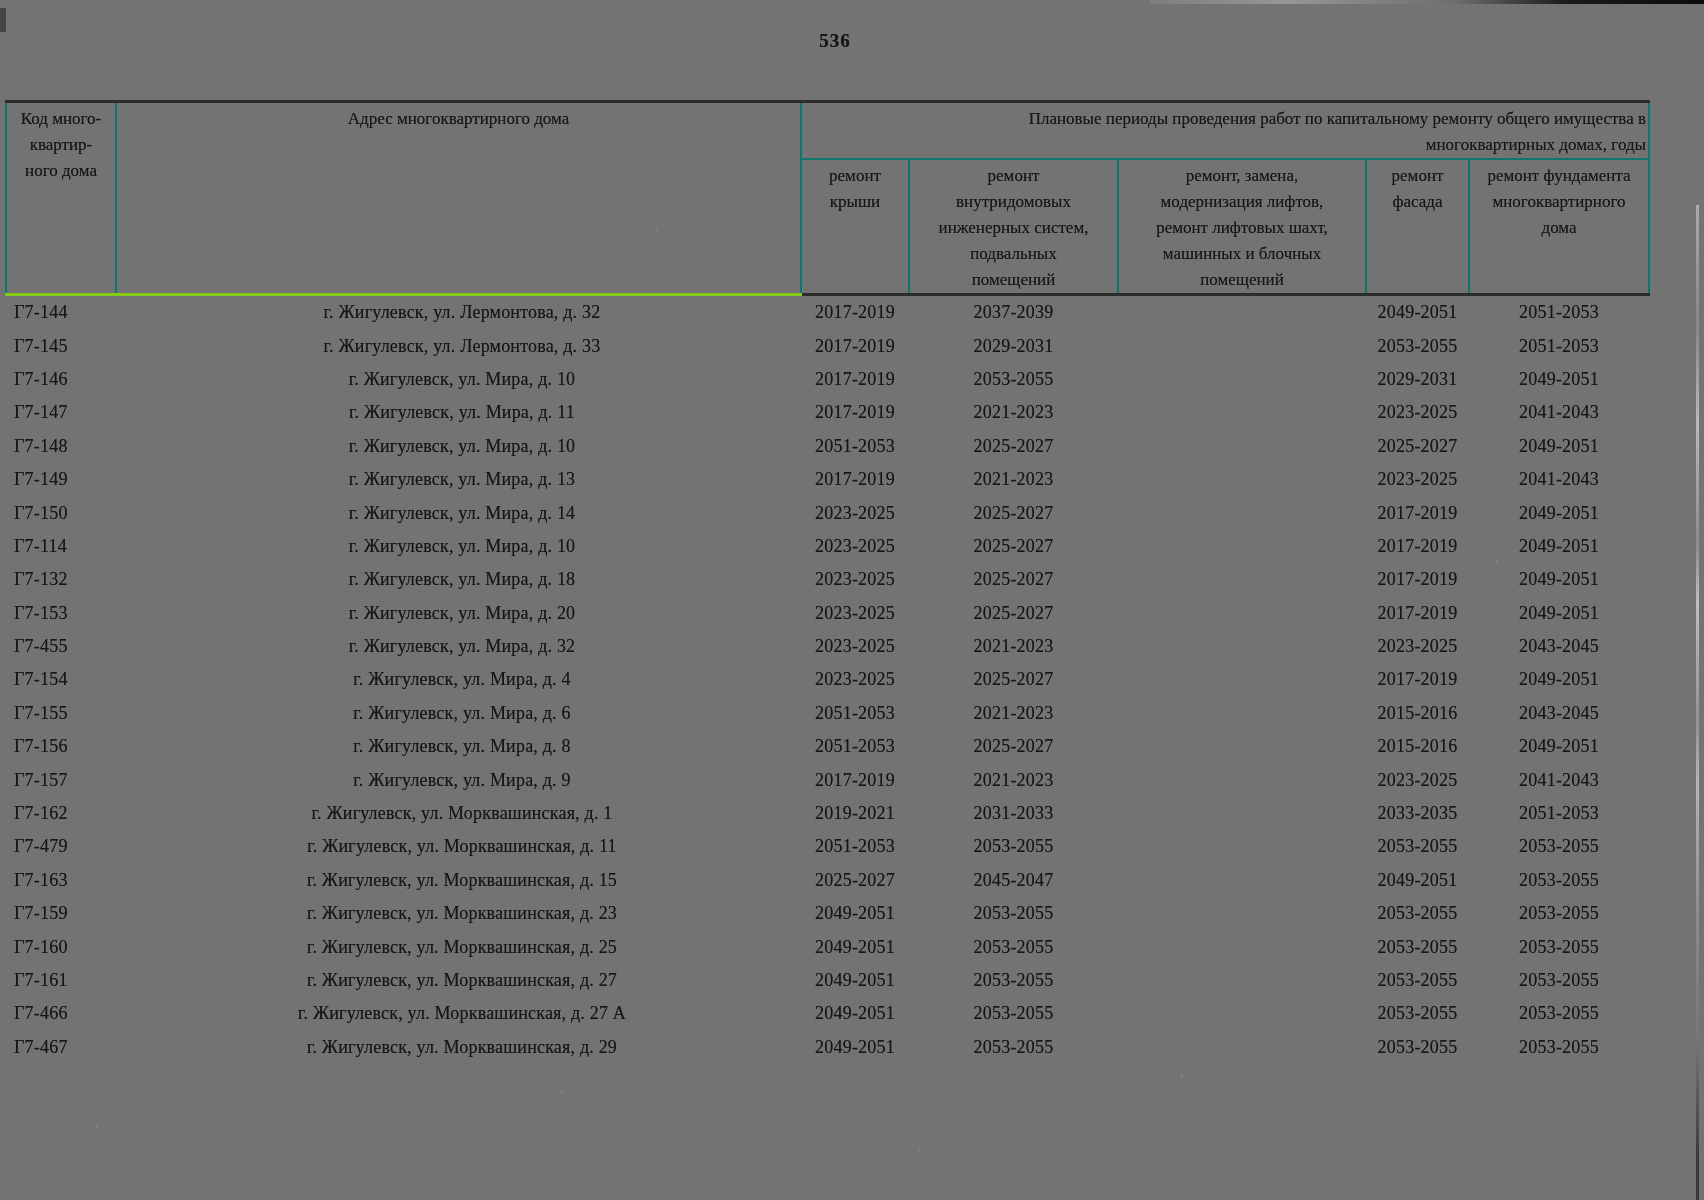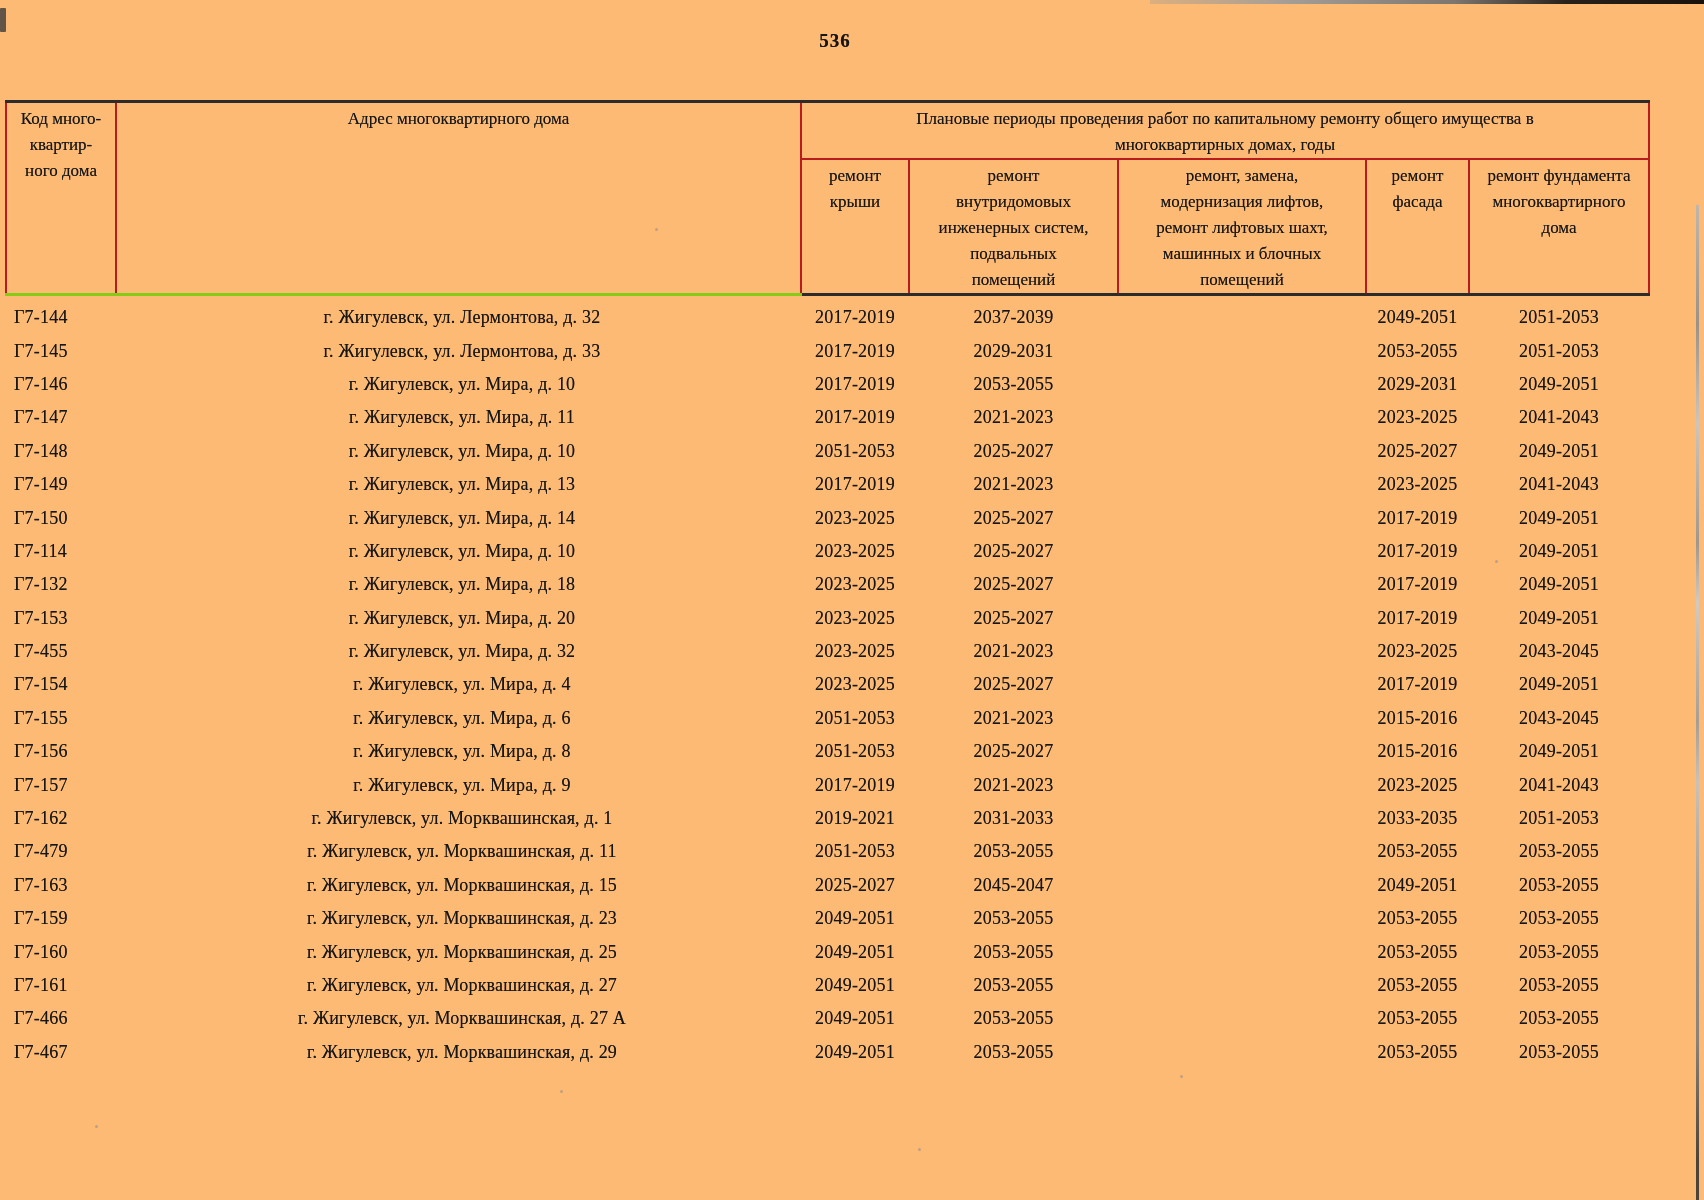--- a/index.html
+++ b/index.html
@@ -1,49 +1,49 @@
 <!DOCTYPE html>
 <html><head>
 <meta charset="utf-8">
 <style>
   html,body{margin:0;padding:0;background:#e8e8e6;}
   #page{
     position:relative;width:1704px;height:1200px;overflow:hidden;
-    background:#fdba74;color:#161616;
+    background:#737373;color:#161616;
     font-family:"Liberation Serif","DejaVu Serif",serif;
   }
   
   .page-num{
     position:absolute;left:800px;top:30px;width:70px;text-align:center;
     font-size:19px;font-weight:bold;letter-spacing:1px;
     text-shadow:0 0 .6px rgba(20,20,20,.7);
   }
   
   table.sched{
     position:absolute;left:5px;top:100px;width:1643px;
     border-collapse:collapse;table-layout:fixed;
     text-shadow:0 0 .5px rgba(25,25,25,.6);
   }
   table.sched th{
     font-weight:normal;font-size:17px;line-height:26px;
     vertical-align:top;text-align:center;white-space:pre-line;
-    border:2px solid #b91c1c;padding:3px 2px 0;
+    border:2px solid #0f766e;padding:3px 2px 0;
   }
   table.sched thead tr.r1 th{border-top:3px solid #2c2c2c;}
   table.sched th.span2{border-bottom:3px solid #84cc16;}
   table.sched tr.r2 th{border-bottom:3px solid #2c2c2c;height:128px;}
-  table.sched th.grp{height:50px;}
+  table.sched th.grp{height:50px;text-align:right;}
   table.sched td{
     font-size:18px;height:33.4px;vertical-align:middle;padding:0;
     letter-spacing:.2px;border:none;
   }
   table.sched td.code{text-align:left;padding-left:8px;}
   table.sched td.addr{text-align:center;padding-left:7px;}
   table.sched td.yr{text-align:center;}
-  table.sched tbody tr:first-child td{padding-top:5px;}
+  table.sched tbody tr:first-child td{}
   
   .artifact{position:absolute;pointer-events:none;}
   .edge-right{
     left:1696px;top:205px;width:3px;height:995px;opacity:.85;
     background:linear-gradient(to bottom,#b5b5b5 0%,#8a8a8a 12%,#c6c6c6 22%,#909090 34%,#cccccc 40%,#989898 52%,#c2c2c2 58%,#8f8f8f 72%,#777 84%,#2e2e2e 96%);
   }
   .edge-top{
     left:1150px;top:0;width:554px;height:4px;opacity:.9;
     background:linear-gradient(to right,rgba(150,150,150,.35),#9a9a9a 25%,#6e6e6e 55%,#111 75%,#000);
   }

